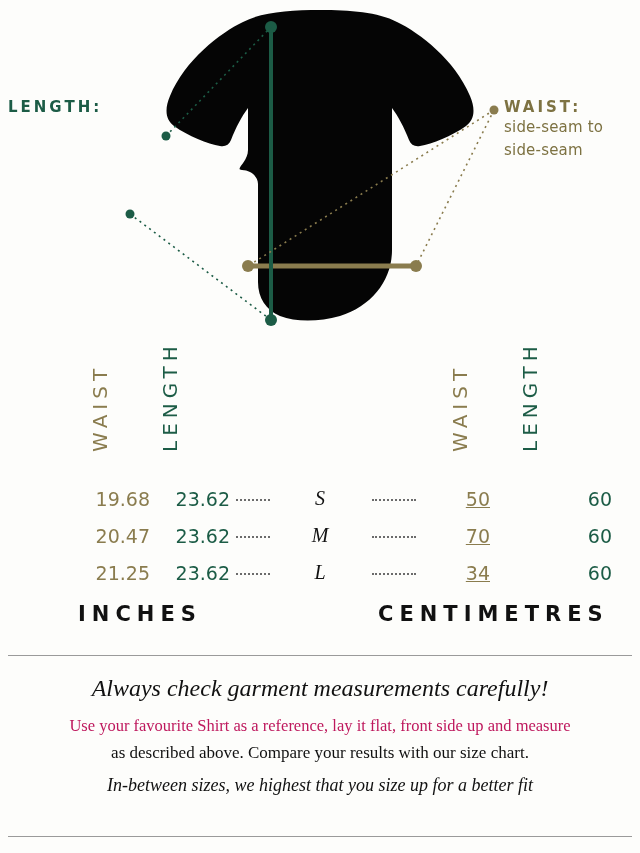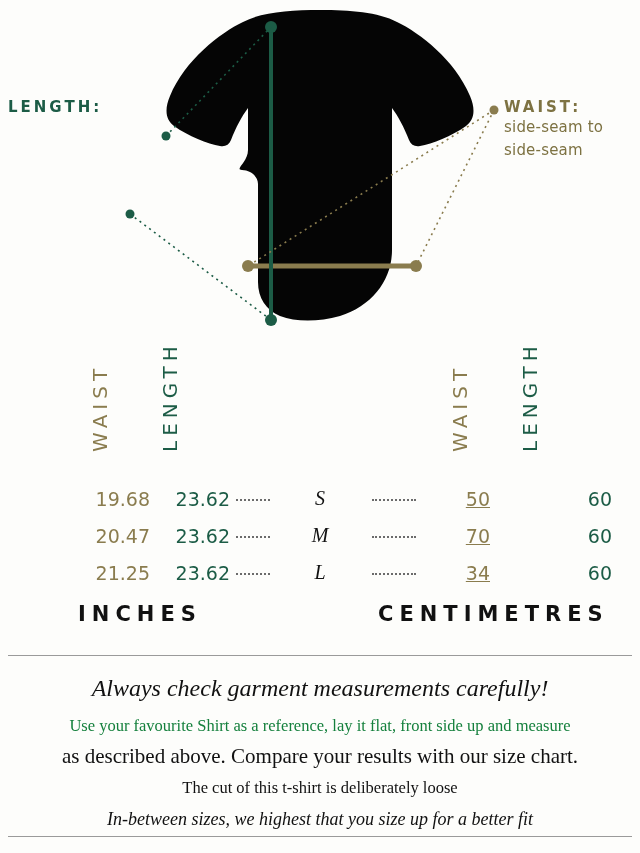--- a/index.html
+++ b/index.html
@@ -86,22 +86,22 @@
   .unit.cm{left:378px;}
 
   
   .divider{position:absolute;left:8px;right:8px;top:655px;border-top:1px solid #9a9a9a;}
   .footer{
     position:absolute;left:0;right:0;top:663px;
     text-align:center;
     font-family:"Liberation Serif", serif;
   }
   .footer .f1{font-style:italic;font-size:24px;margin:12px 0 10px;color:#111;}
-  .footer .f2{font-size:16.5px;line-height:1.65;color:#15803d;}
-  .footer .f3{font-size:21px;line-height:1.65;color:#111;}
+  .footer .f2{font-size:16.5px;line-height:1.65;color:#be185d;}
+  .footer .f3{font-size:17px;line-height:1.65;color:#111;}
   .footer .f4{font-size:16.5px;line-height:1.65;color:#111;}
   .footer .f5{font-style:italic;font-size:18px;margin-top:8px;color:#111;}
   .bottom-line{position:absolute;left:8px;right:8px;top:836px;border-top:1px solid #9a9a9a;}
 </style>
 </head>
 <body>
 
 <div class="page">
 
   <div class="illus">
@@ -197,18 +197,17 @@
 
     <div class="unit cm">CENTIMETRES</div>
     <div class="unit inches">INCHES</div>
   </div>
 
   <div class="divider"></div>
   <div class="footer">
     <div class="f1">Always check garment measurements carefully!</div>
     <div class="f2">Use your favourite Shirt as a reference, lay it flat, front side up and measure</div>
     <div class="f3">as described above. Compare your results with our size chart.</div>
-    <div class="f4">The cut of this t-shirt is deliberately loose</div>
     <div class="f5">In-between sizes, we highest that you size up for a better fit</div>
   </div>
   <div class="bottom-line"></div>
 
 </div>
 
 </body></html>

